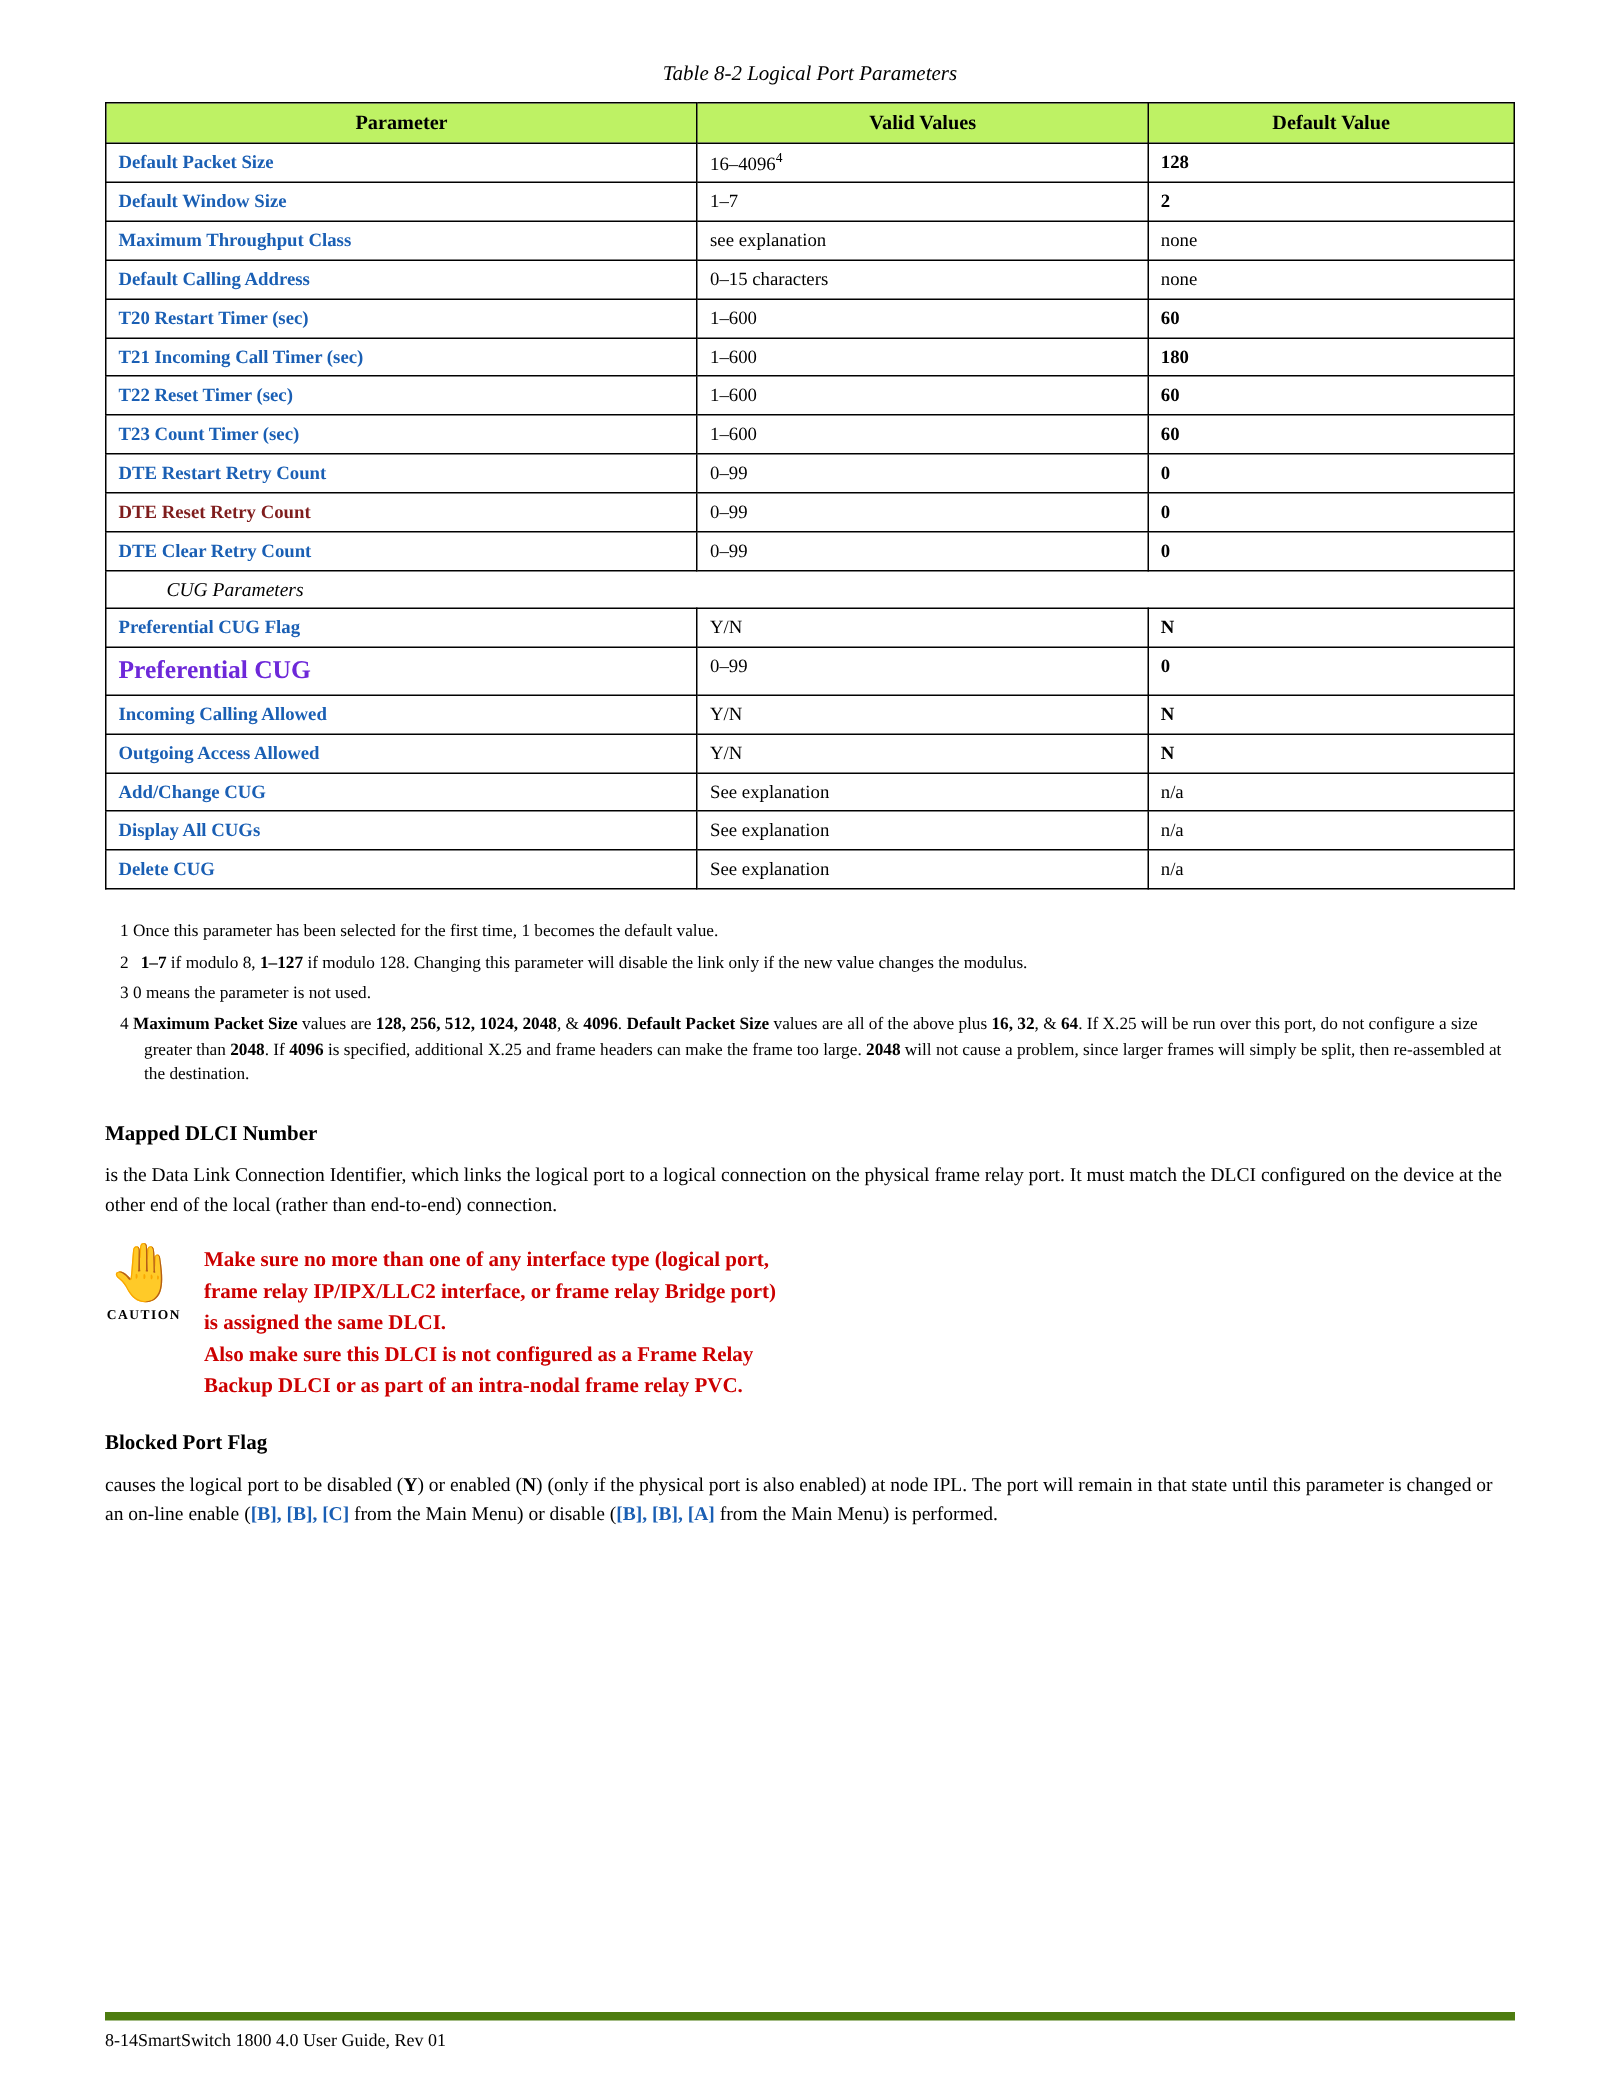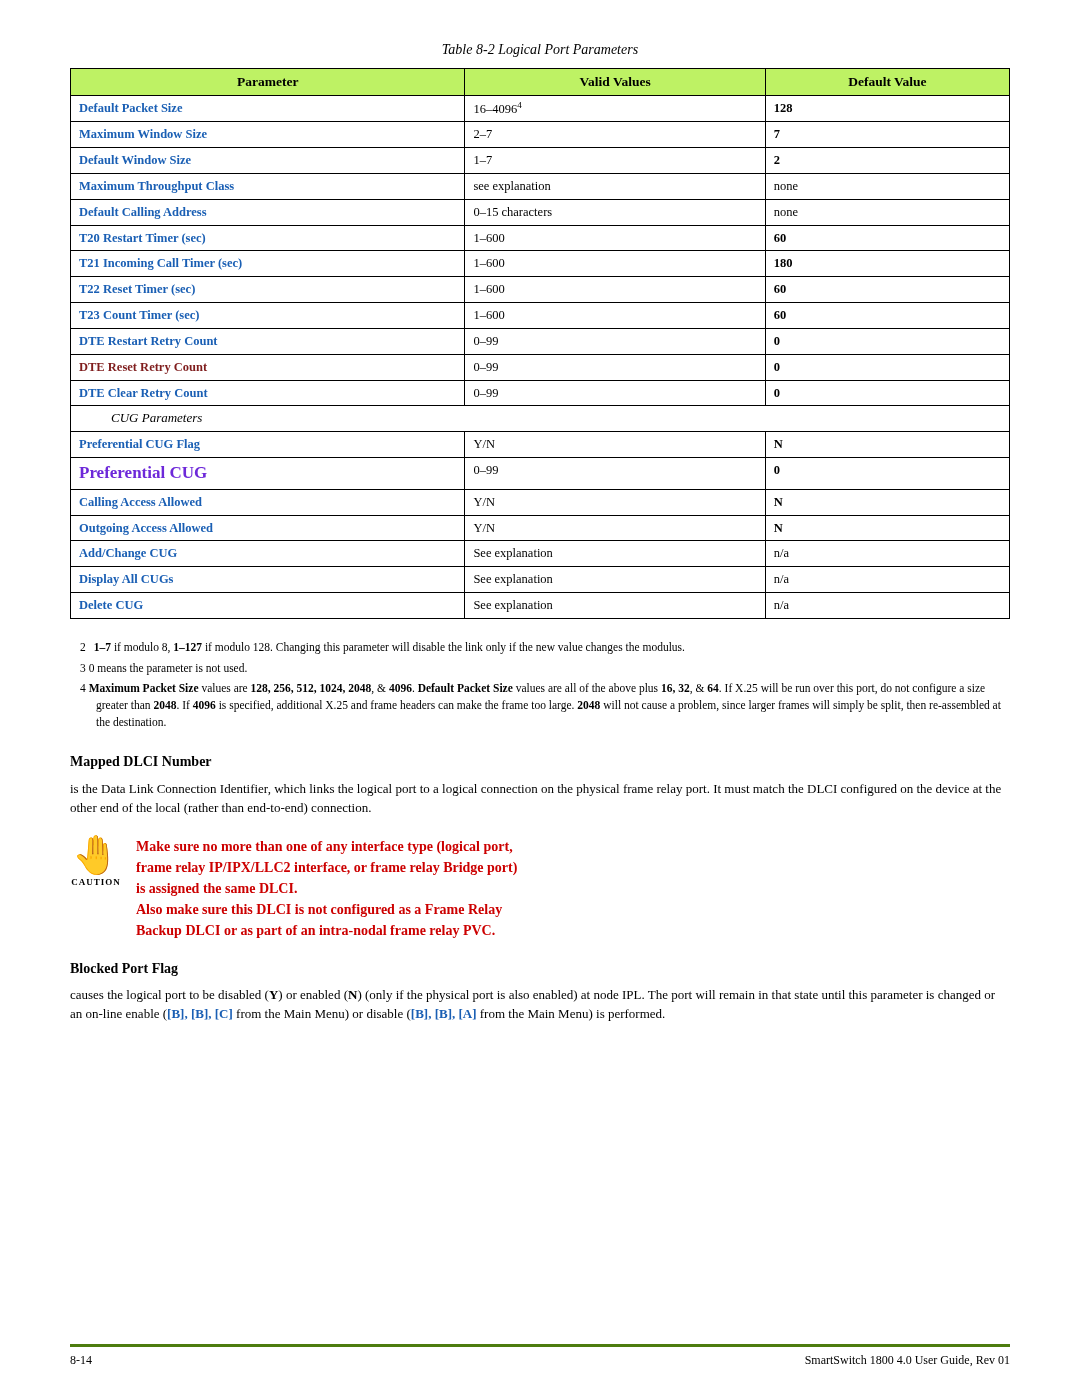--- a/index.html
+++ b/index.html
@@ -106,23 +106,22 @@
       font-size: 14px;
       line-height: 1.5;
     }
 
     .page-footer {
       position: fixed;
       bottom: 28px;
       left: 70px;
       right: 70px;
       display: flex;
-      justify-content: space-between;
       font-size: 12px;
-      border-top: 3px solid #4d7c0f;
+      border-top: 6px solid #4d7c0f;
       padding-top: 5px;
     }
 
     sup {
       font-size: 9px;
       vertical-align: super;
     }
   </style>
 </head>
 <body>
@@ -137,25 +136,20 @@
       <th class="col-default">Default Value</th>
     </tr>
   </thead>
   <tbody id="table-body">
   <tr>
         <td><span style="color: rgb(26, 95, 180); font-weight: bold; font-size: 12.5px;">Default Packet Size</span></td>
         <td style="font-size: 12.5px;">16–4096<sup>4</sup></td>
         <td style="font-weight: bold; font-size: 12.5px;">128</td>
       </tr>
       <tr>
-        <td><span style="color: rgb(26, 95, 180); font-weight: bold; font-size: 12.5px;">Maximum Window Size</span></td>
-        <td style="font-size: 12.5px;">2–7</td>
-        <td style="font-weight: bold; font-size: 12.5px;">7</td>
-      </tr>
-      <tr>
         <td><span style="color: rgb(26, 95, 180); font-weight: bold; font-size: 12.5px;">Default Window Size</span></td>
         <td style="font-size: 12.5px;">1–7</td>
         <td style="font-weight: bold; font-size: 12.5px;">2</td>
       </tr>
       <tr>
         <td><span style="color: rgb(26, 95, 180); font-weight: bold; font-size: 12.5px;">Maximum Throughput Class</span></td>
         <td style="font-size: 12.5px;">see explanation</td>
         <td style="font-size: 12.5px;">none</td>
       </tr>
       <tr>
@@ -205,21 +199,21 @@
         <td><span style="color: rgb(26, 95, 180); font-weight: bold; font-size: 12.5px;">Preferential CUG Flag</span></td>
         <td style="font-size: 12.5px;">Y/N</td>
         <td style="font-weight: bold; font-size: 12.5px;">N</td>
       </tr>
       <tr>
         <td><span style="color: #6d28d9; font-weight: bold; font-size: 17px;">Preferential CUG</span></td>
         <td style="font-size: 12.5px;">0–99</td>
         <td style="font-weight: bold; font-size: 12.5px;">0</td>
       </tr>
       <tr>
-        <td><span style="color: rgb(26, 95, 180); font-weight: bold; font-size: 12.5px;">Calling Access Allowed</span></td>
+        <td><span style="color: rgb(26, 95, 180); font-weight: bold; font-size: 12.5px;">Incoming Calling Allowed</span></td>
         <td style="font-size: 12.5px;">Y/N</td>
         <td style="font-weight: bold; font-size: 12.5px;">N</td>
       </tr>
       <tr>
         <td><span style="color: rgb(26, 95, 180); font-weight: bold; font-size: 12.5px;">Outgoing Access Allowed</span></td>
         <td style="font-size: 12.5px;">Y/N</td>
         <td style="font-weight: bold; font-size: 12.5px;">N</td>
       </tr>
       <tr>
         <td><span style="color: rgb(26, 95, 180); font-weight: bold; font-size: 12.5px;">Add/Change CUG</span></td>
@@ -233,20 +227,21 @@
       </tr>
       <tr>
         <td><span style="color: rgb(26, 95, 180); font-weight: bold; font-size: 12.5px;">Delete CUG</span></td>
         <td style="font-size: 12.5px;">See explanation</td>
         <td style="font-size: 12.5px;">n/a</td>
       </tr>
     </tbody>
 </table>
 
 <div class="footnotes" id="footnotes-container">
+    <p><span>1   </span>Once this parameter has been selected for the first time, 1 becomes the default value.</p>
     <p><span style="margin-right:8px">2</span><span><b>1–7</b> if modulo 8, <b>1–127</b> if modulo 128. Changing this parameter will disable the link only if the new value changes the modulus.</span></p>
     <p><span>3   </span>0 means the parameter is not used.</p>
     <p><span>4   </span><span style="font-weight: bold;">Maximum Packet Size</span><span> values are </span><span style="font-weight: bold;">128, 256, 512, 1024, 2048</span><span>, &amp; </span><span style="font-weight: bold;">4096</span><span>. </span><span style="font-weight: bold;">Default Packet Size</span><span> values are all of the above plus </span><span style="font-weight: bold;">16, 32</span><span>, &amp; </span><span style="font-weight: bold;">64</span><span>. If X.25 will be run over this port, do not configure a size greater than </span><span style="font-weight: bold;">2048</span><span>. If </span><span style="font-weight: bold;">4096</span><span> is specified, additional X.25 and frame headers can make the frame too large. </span><span style="font-weight: bold;">2048</span><span> will not cause a problem, since larger frames will simply be split, then re-assembled at the destination.</span></p>
   </div>
 
 <div class="section-heading">Mapped DLCI Number</div>
 <div class="body-text">is the Data Link Connection Identifier, which links the logical port to a logical connection on the physical frame relay port. It must match the DLCI configured on the device at the other end of the local (rather than end-to-end) connection.</div>
 
 <div class="caution-box">
   <div class="caution-icon">

